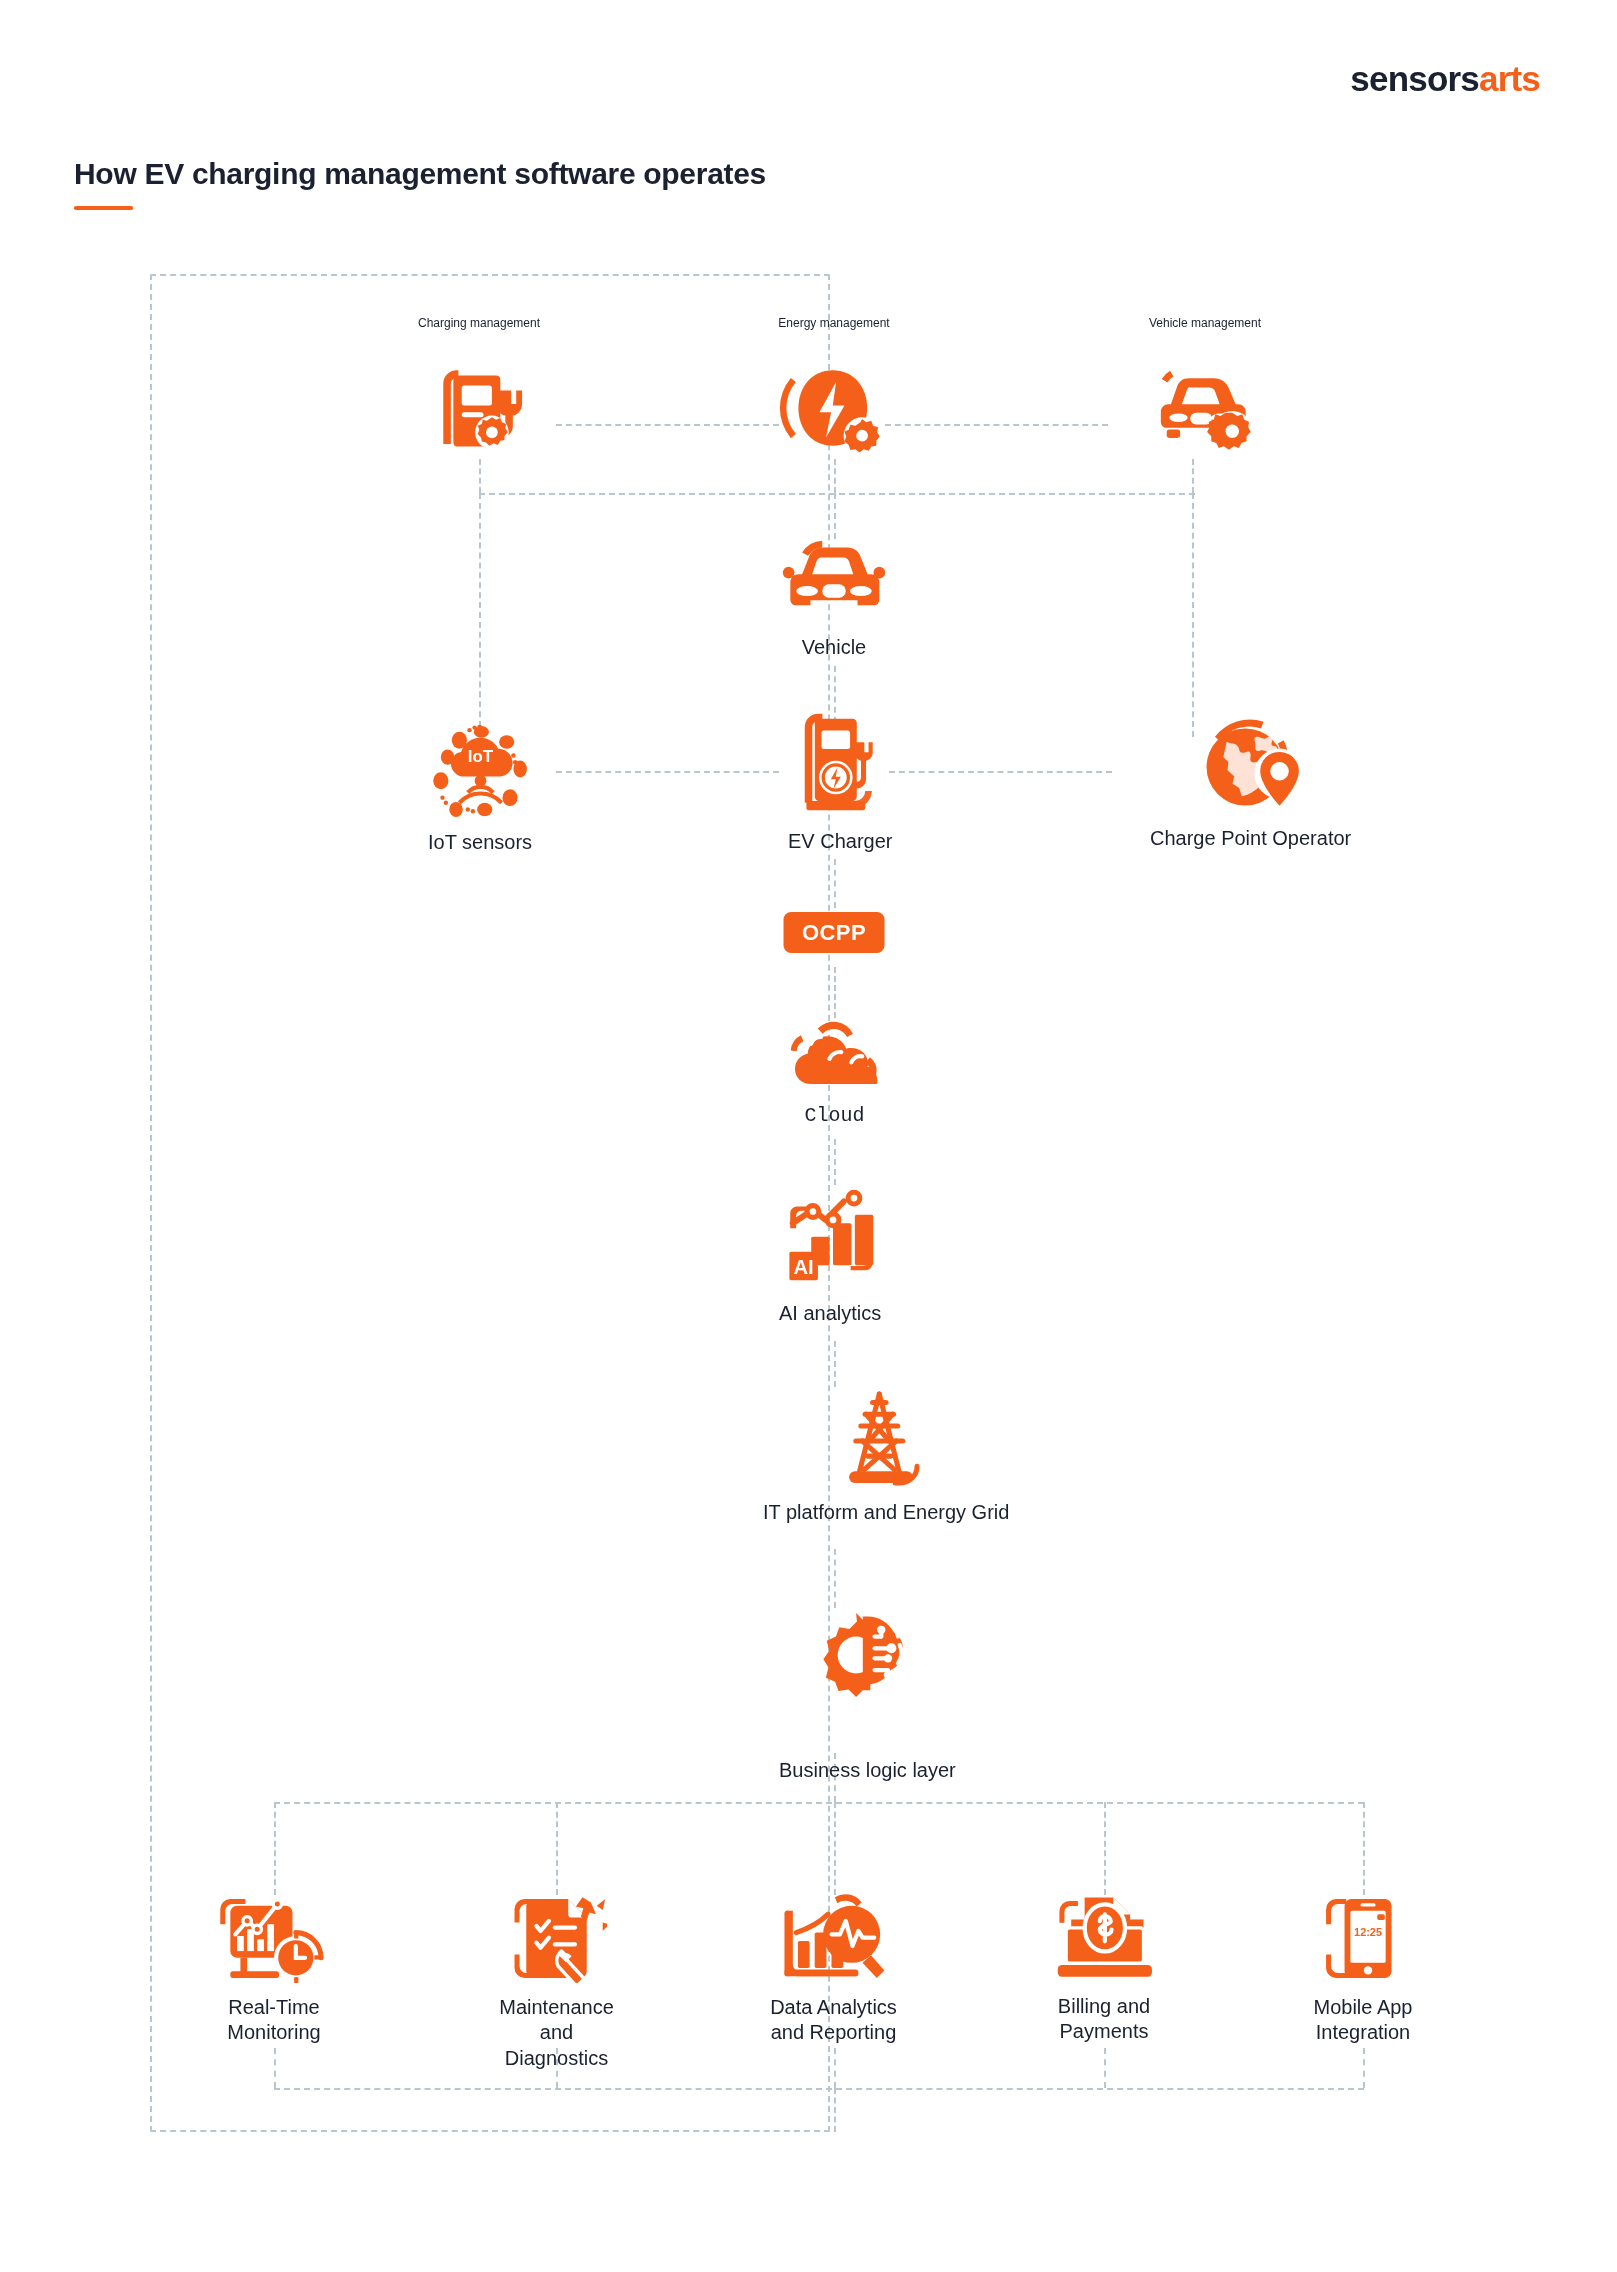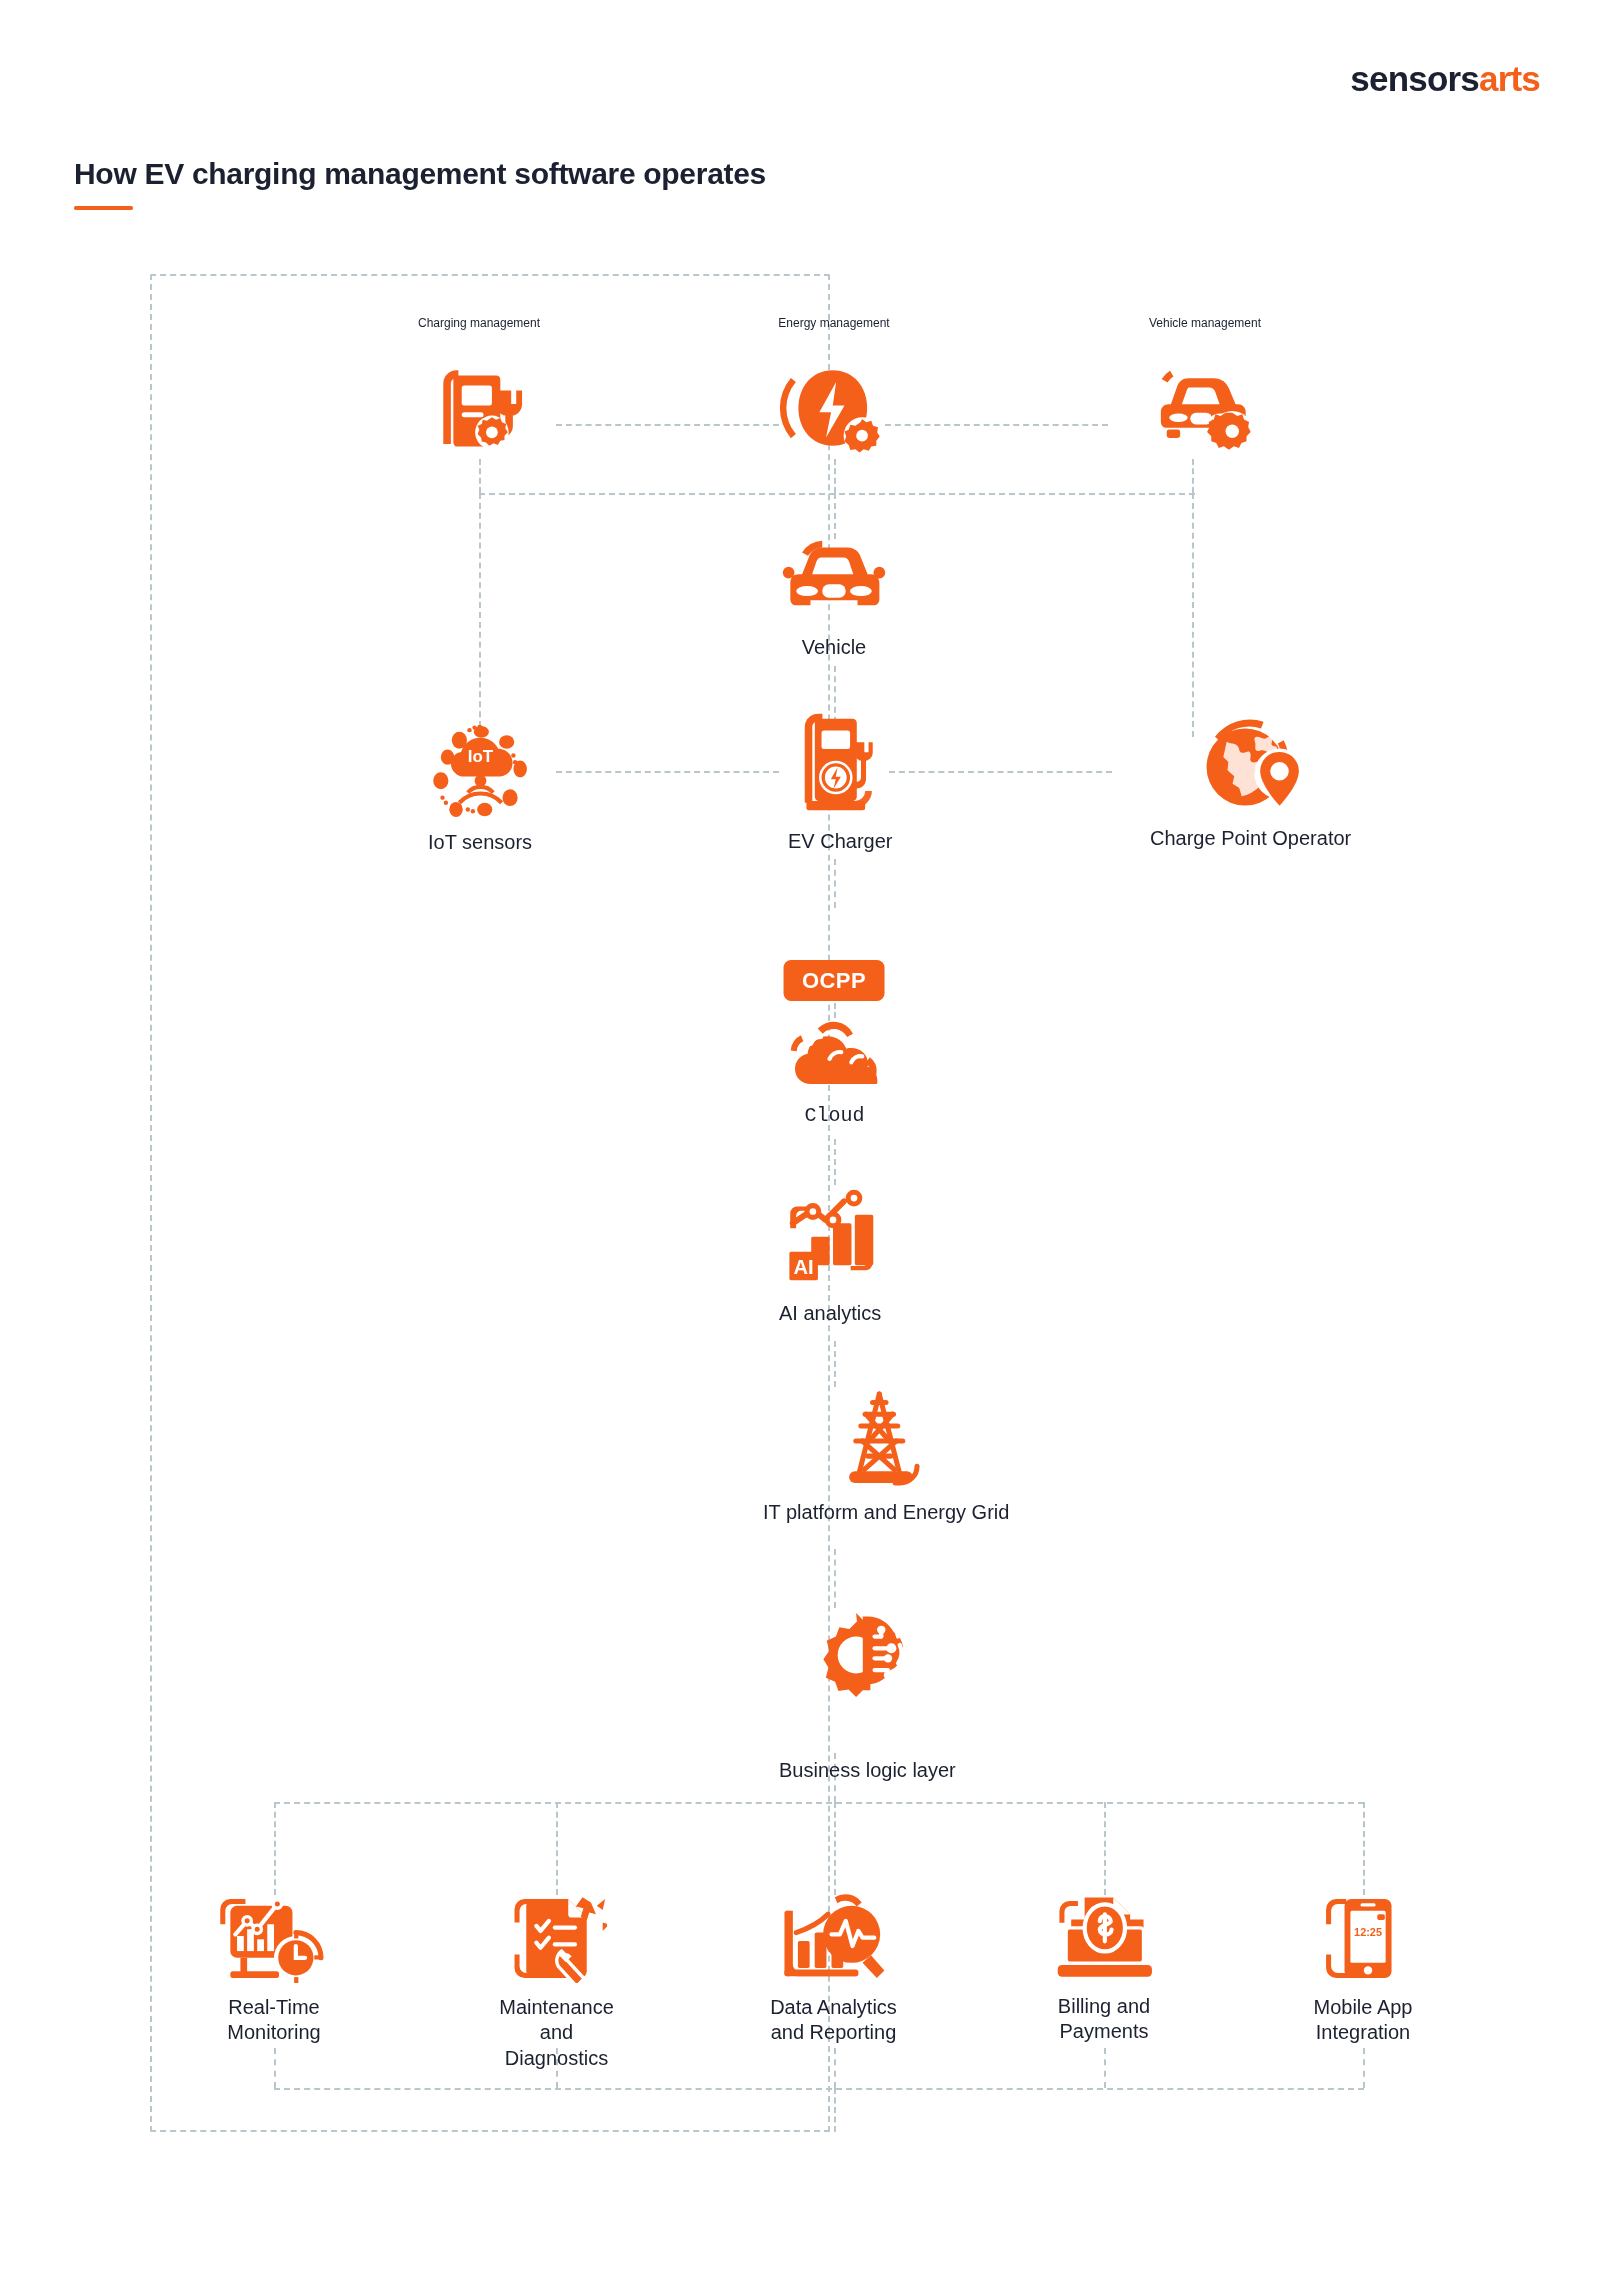--- a/index.html
+++ b/index.html
@@ -54,21 +54,21 @@
   .label-above{
     position:absolute;font-size:12px;color:#1b2130;
     text-align:center;white-space:nowrap;
   }
 
   .ocpp{
     position:absolute;
     background:#F4601A;color:#fff;
     font-size:22px;font-weight:700;letter-spacing:0.4px;
     padding:7.6px 18.5px;border-radius:7.6px;
-    display:flex;align-items:center;justify-content:center;margin-top:48px;
+    display:flex;align-items:center;justify-content:center;
   }
 
   svg{display:block;}
 </style>
 </head>
 <body>
 
 <div class="logo">
   <span class="dark">sensors</span><span class="orange">arts</span>
 </div>

